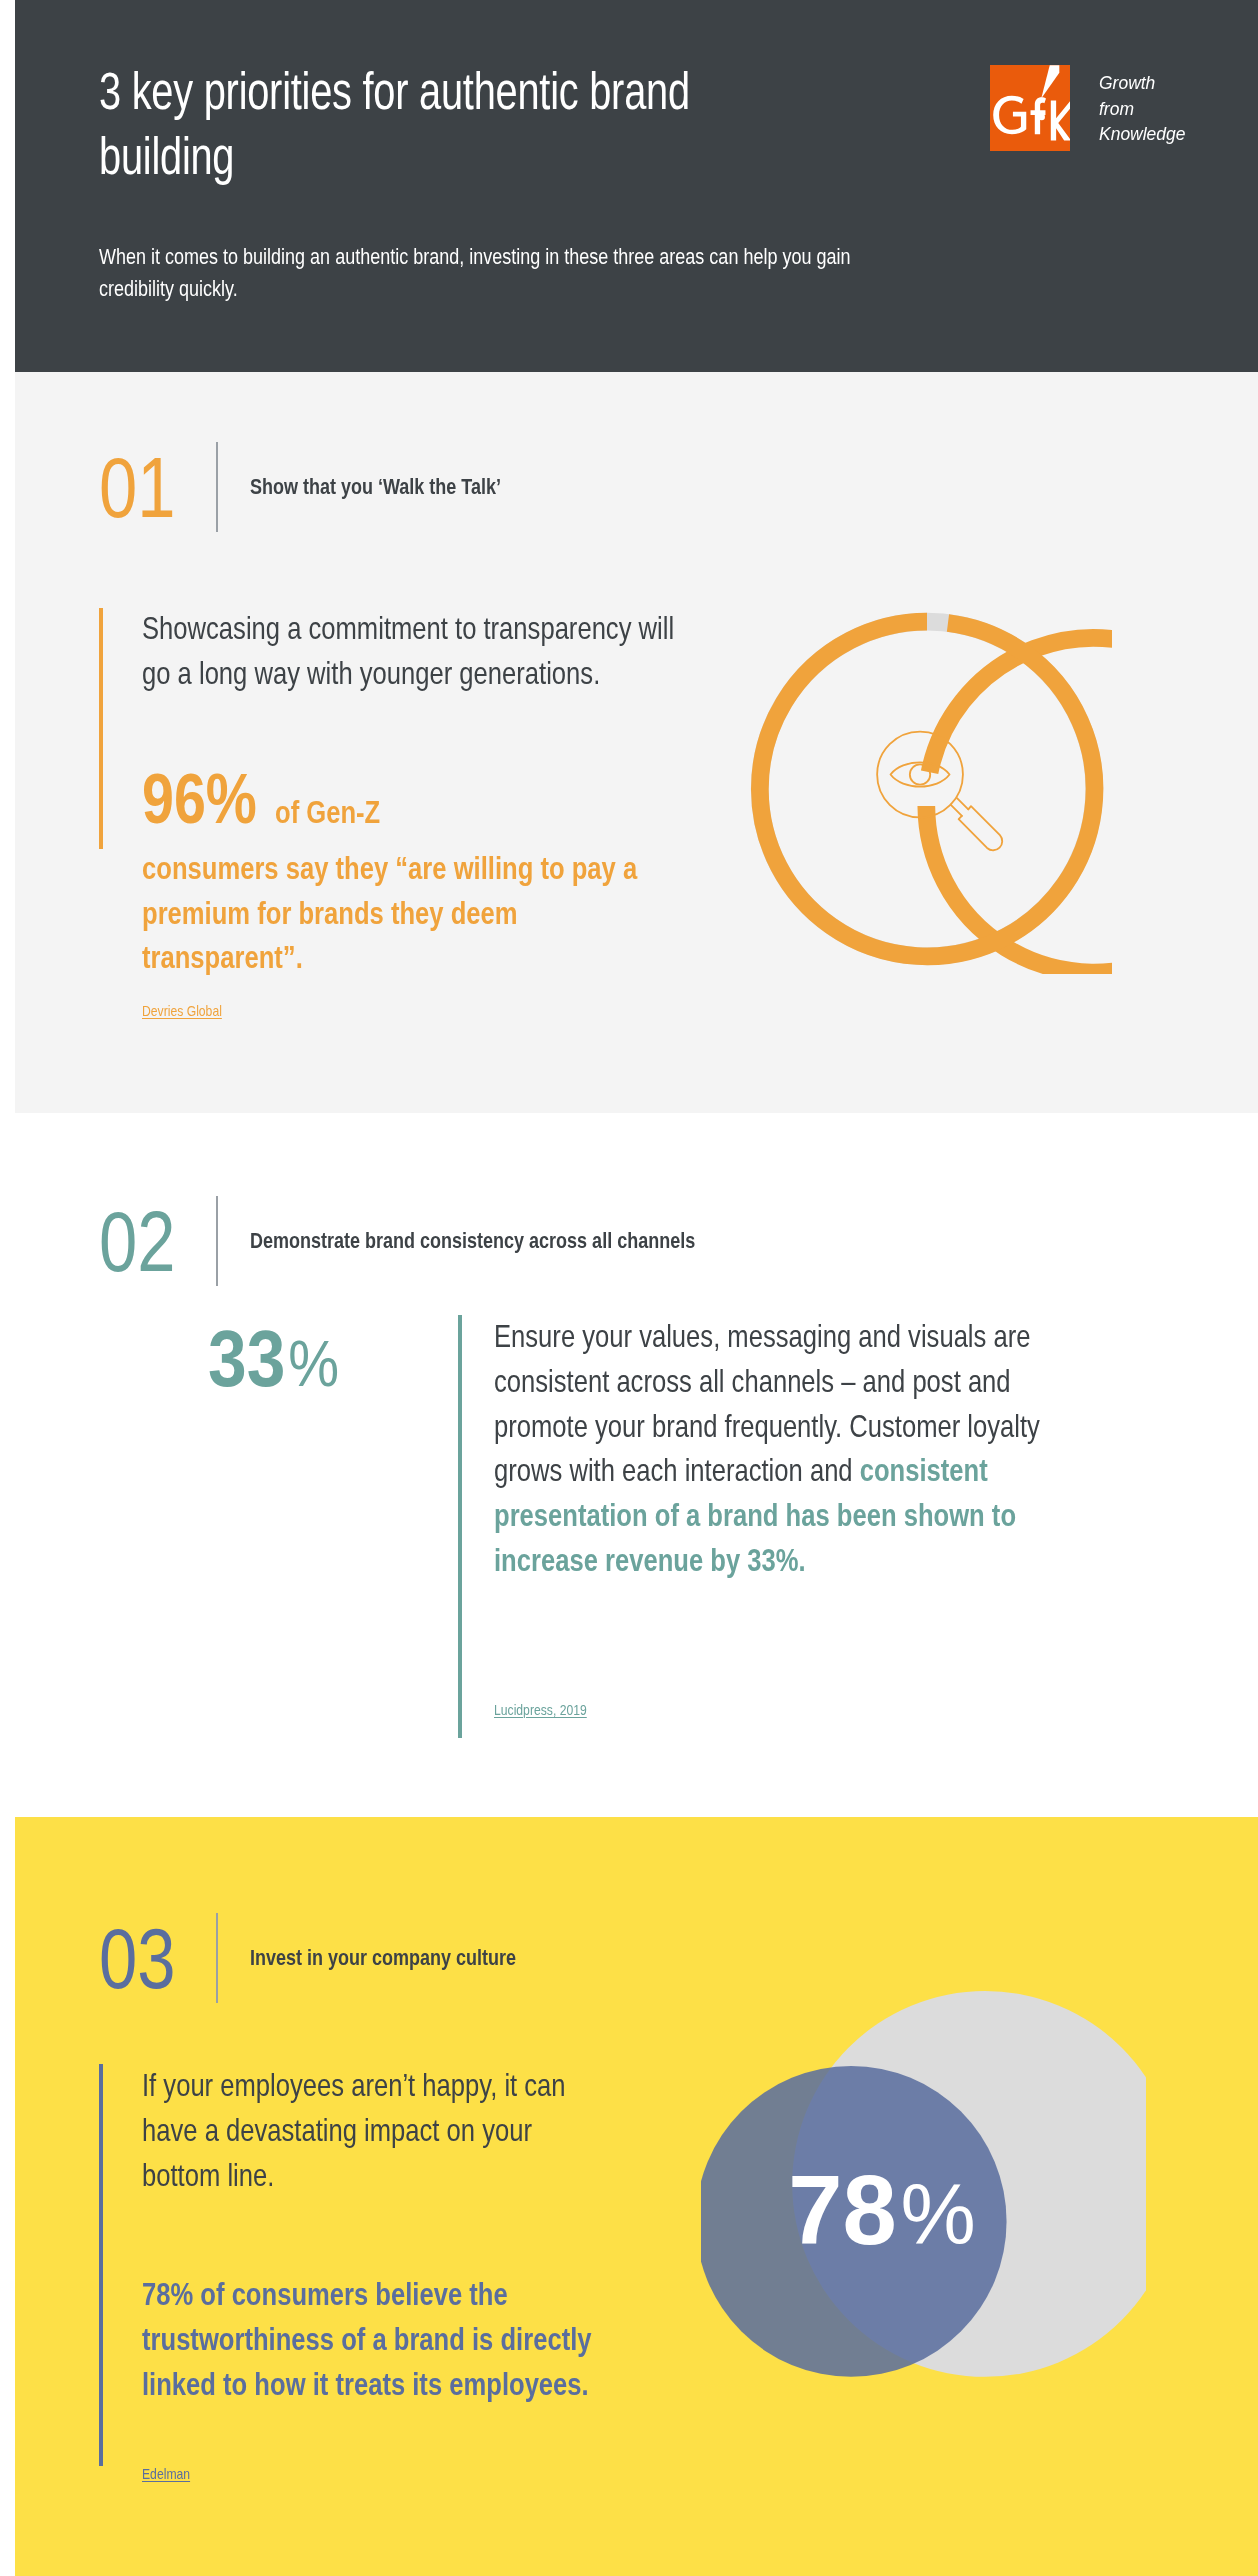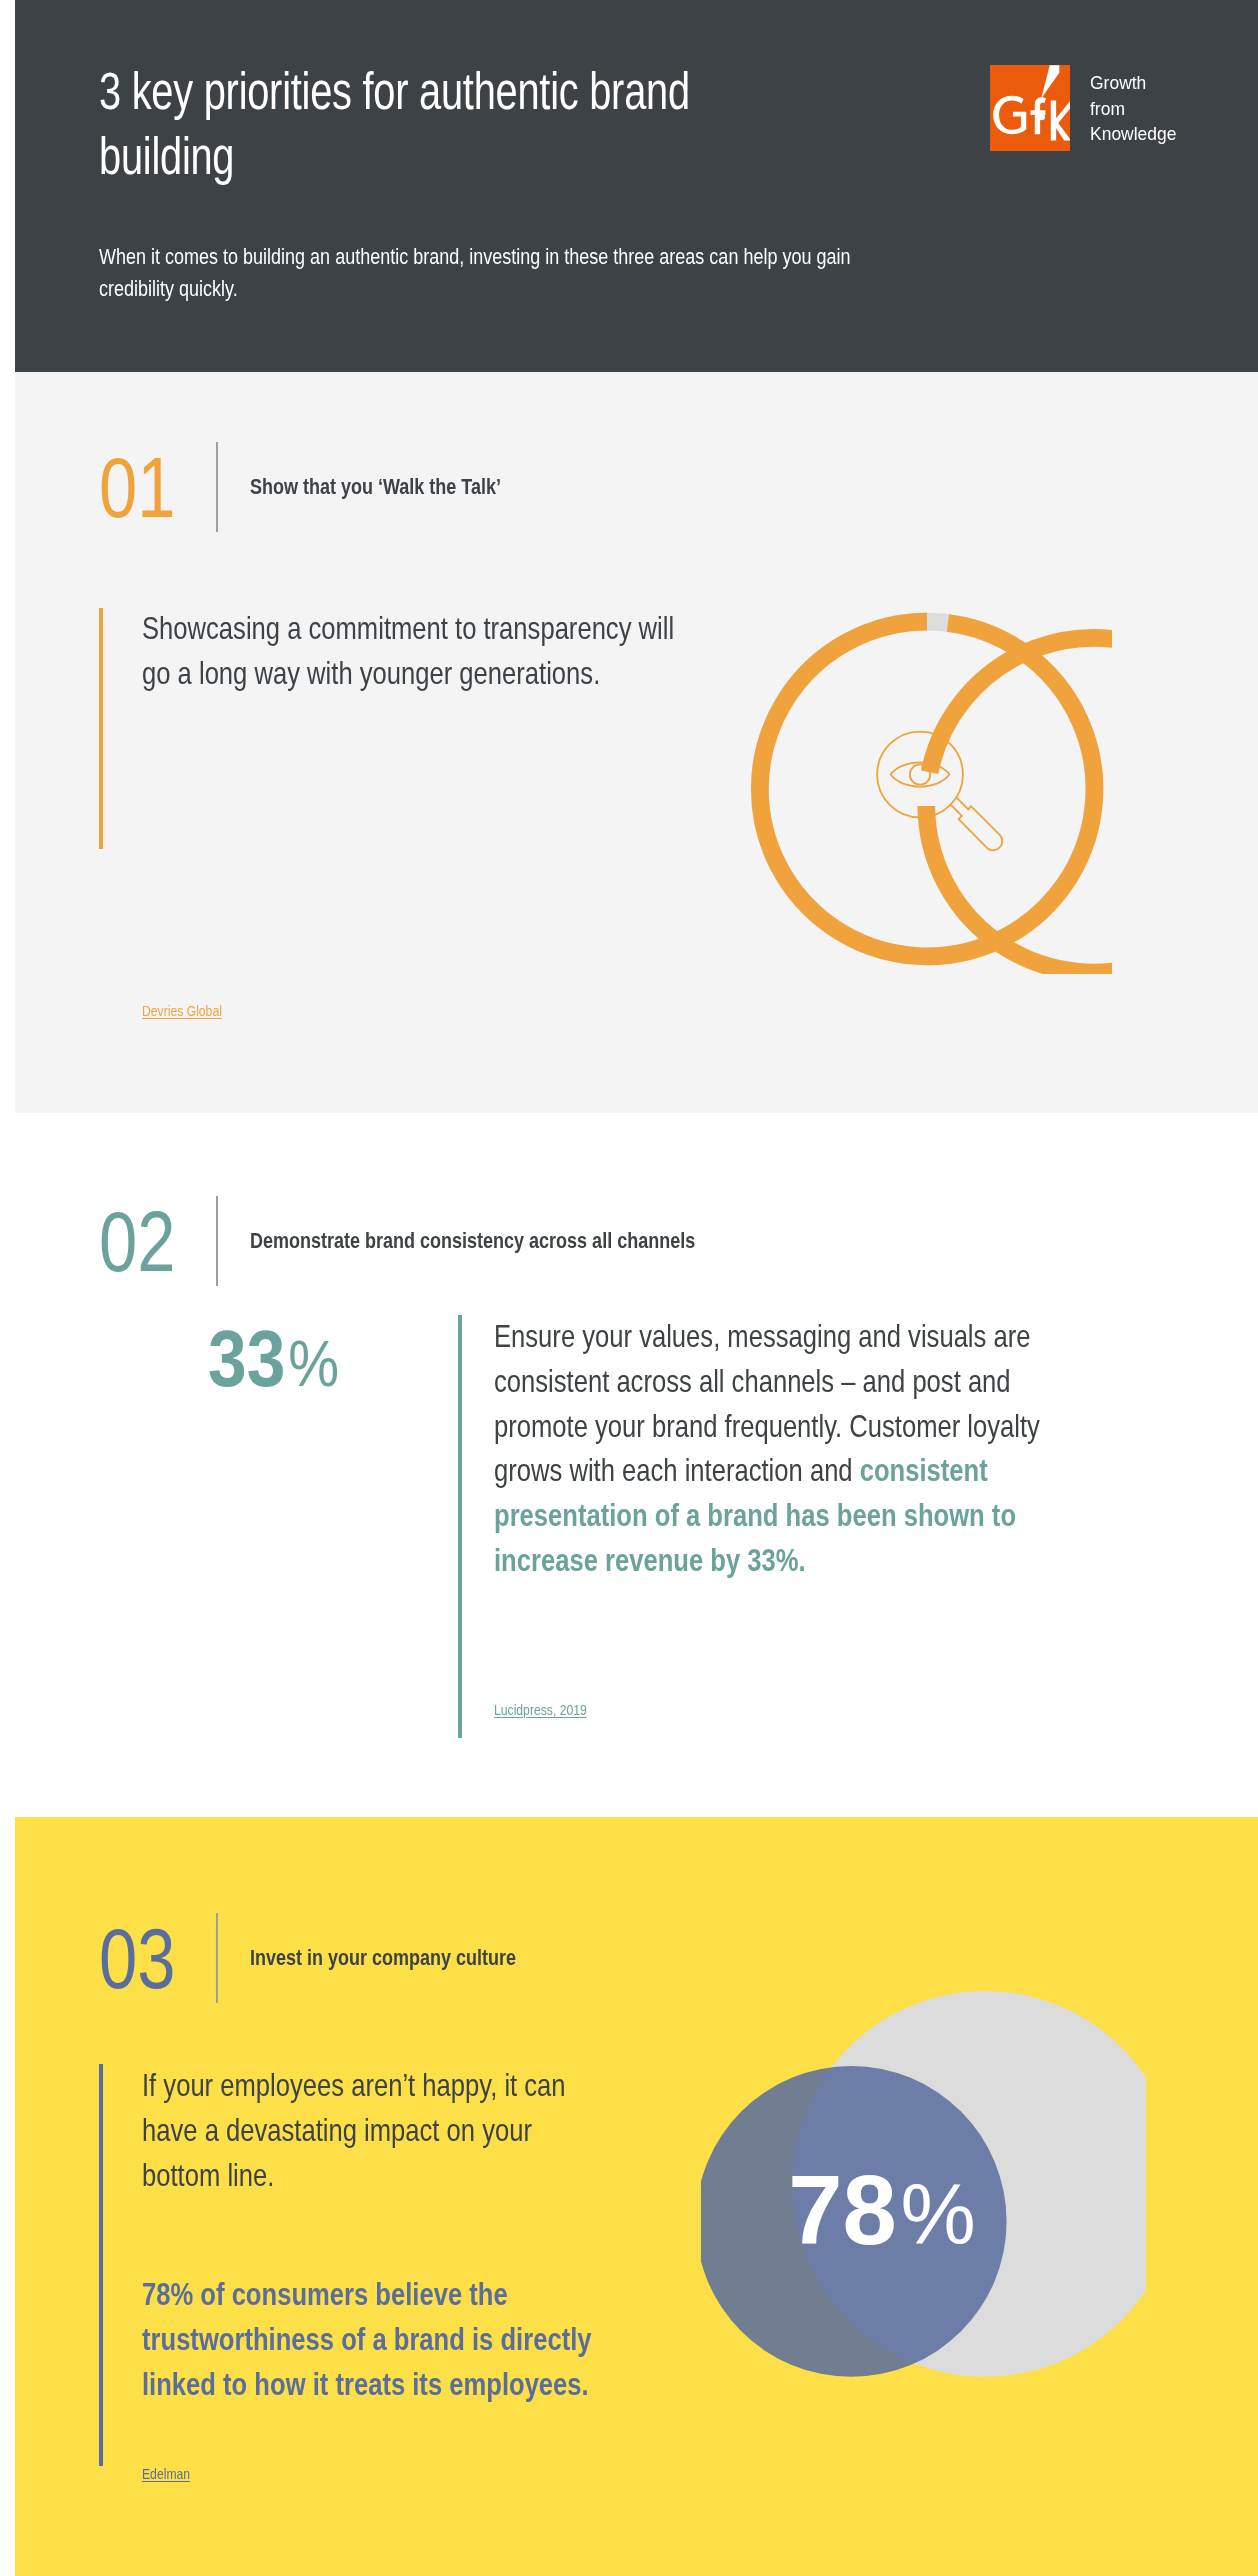--- a/index.html
+++ b/index.html
@@ -23,21 +23,21 @@
     letter-spacing:-0.3px;
     transform:scaleX(0.78); transform-origin:left top;
   }
   .header-sub {
     position:absolute; left:84px; top:241px; width:943px;
     color:#ffffff; font-size:22.5px; line-height:1.42; font-weight:400;
     transform:scaleX(0.80); transform-origin:left top;
   }
   .logo-wrap {
     position:absolute; left:975px; top:65px;
-    display:flex; align-items:flex-start; gap:20px;
+    display:flex; align-items:flex-start; gap:29px;font-style:italic;
   }
   .logo-mark {
     width:80px; height:86px; background:#ea5b0c; position:relative; overflow:hidden;
   }
   .logo-mark svg { position:absolute; left:0; top:0; }
   .logo-tag {
     color:#ffffff; font-size:19px; line-height:1.33; font-weight:400;
     padding-top:5.4px; transform:scaleX(0.92); transform-origin:left top;
     white-space:pre-line;
   }
@@ -142,20 +142,27 @@
       <div class="sec-num" style="color:#f0a33c;">01</div>
       <div class="sec-divider"></div>
       <div class="sec-title">Show that you ‘Walk the Talk’</div>
     </div>
 
     <div class="accent-bar" style="left:84px; top:236px; height:241px; background:#f0a33c;"></div>
 
     <div class="body-text" style="left:127px; top:234px; width:696px;">Showcasing a commitment to transparency will go a long way with younger generations.</div>
   </div>
 
+  <div class="stat96-wrap">
+    <div class="stat96-line1">
+      <span class="stat96-num">96%</span>
+      <span class="stat96-tail">of Gen-Z</span>
+    </div>
+    <div class="stat96-rest">consumers say they “are willing to pay a premium for brands they deem transparent”.</div>
+  </div>
   <div class="source" style="left:127px; top:1003px; color:#f0a33c;">Devries Global</div>
 
   <div class="donut">
     <svg width="370" height="370" viewBox="0 0 690 690" aria-hidden="true">
       <circle cx="345" cy="345" r="312" fill="none" stroke="#dcdcdc" stroke-width="33"></circle>
 
       <path d="M 376.6 346 A 312 312 0 1 1 313.4 347.6" fill="none" stroke="#f0a33c" stroke-width="33" transform="rotate(-83 345 345)"></path>
       <circle cx="345" cy="345" r="312" fill="none" stroke="none"></circle>
 
       <g transform="translate(345,345)">

